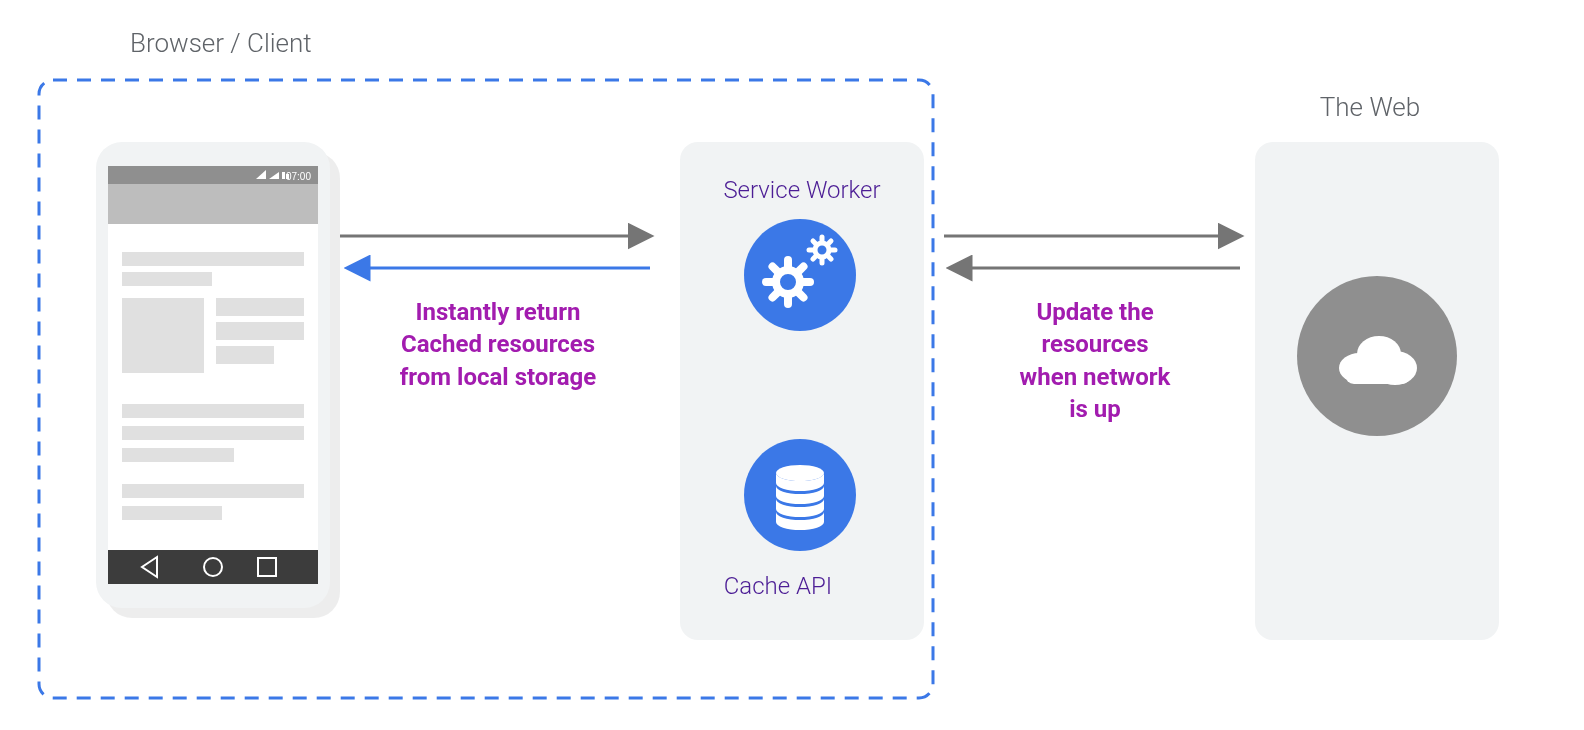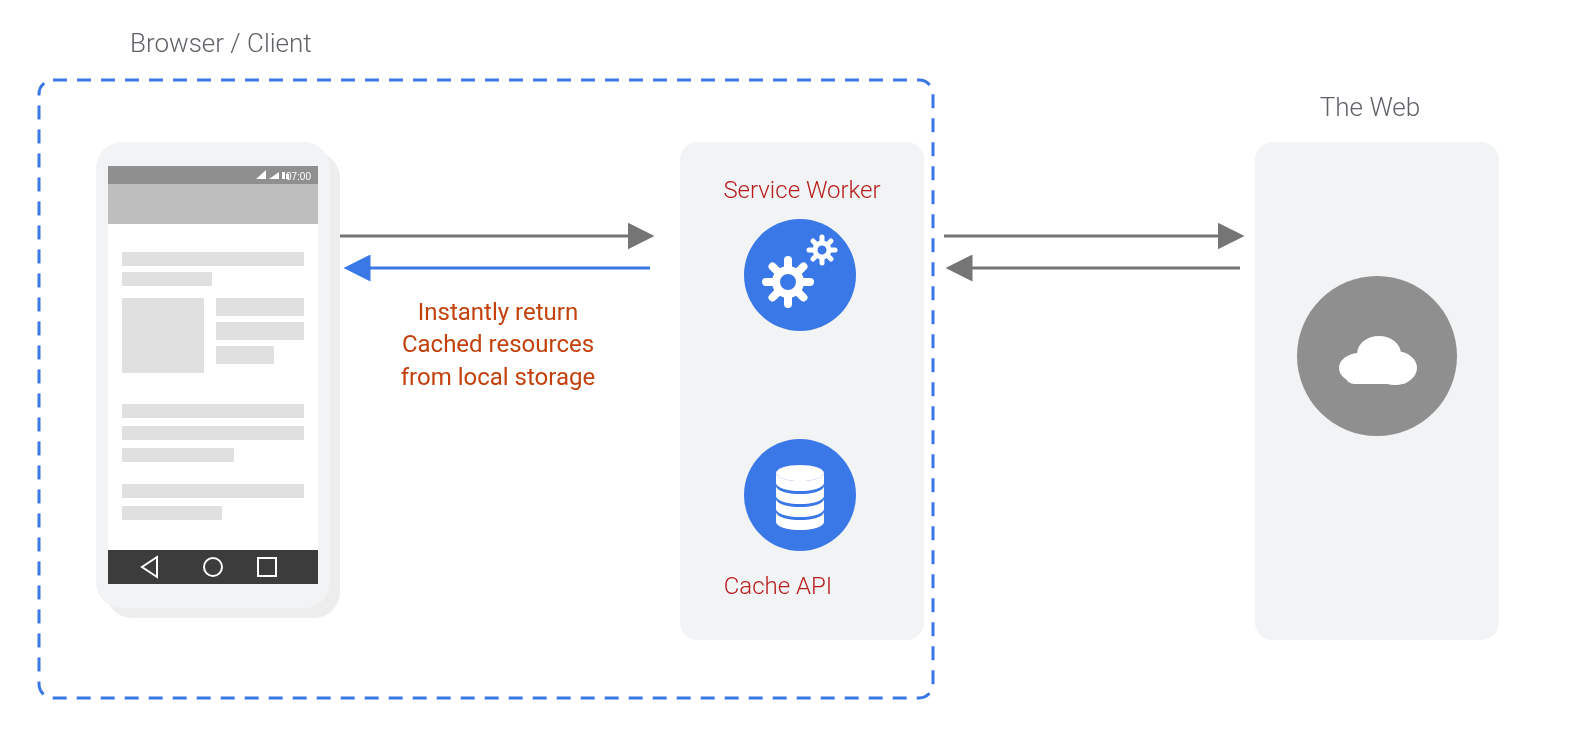--- a/index.html
+++ b/index.html
@@ -20,28 +20,28 @@
     white-space: pre;
   }
   .title-label {
     font-size: 26px;
     font-weight: 300;
     color: #5f6368;
     text-align: center;
   }
   .blue-label {
     font-size: 24px;
-    font-weight: 400;
-    color: #c2410c;
+    font-weight: 700;
+    color: #a21caf;
     line-height: 1.35;
   }
   .sw-label {
     font-size: 24px;
     font-weight: 300;
-    color: #b91c1c;
+    color: #4c1d95;
   }
 </style>
 </head>
 <body>
 
 <div id="stage">
 
   <div class="label title-label" style="left:130px; top:28px; width:250px; text-align:left;">Browser / Client</div>
 
   <div class="label title-label" style="left:1240px; top:92px; width:260px;">The Web</div>
@@ -172,14 +172,18 @@
   </svg>
 
   <div class="label sw-label" style="left:680px; top:176px; width:244px;">Service Worker</div>
 
   <div class="label sw-label" style="left:680px; top:572px; width:196px;">Cache API</div>
 
   <div class="label blue-label" style="left:343px; top:296px; width:310px;">Instantly return
 Cached resources
 from local storage</div>
 
+  <div class="label blue-label" style="left:970px; top:296px; width:250px;">Update the
+resources
+when network
+is up</div>
 
 </div>
 
 </body></html>

